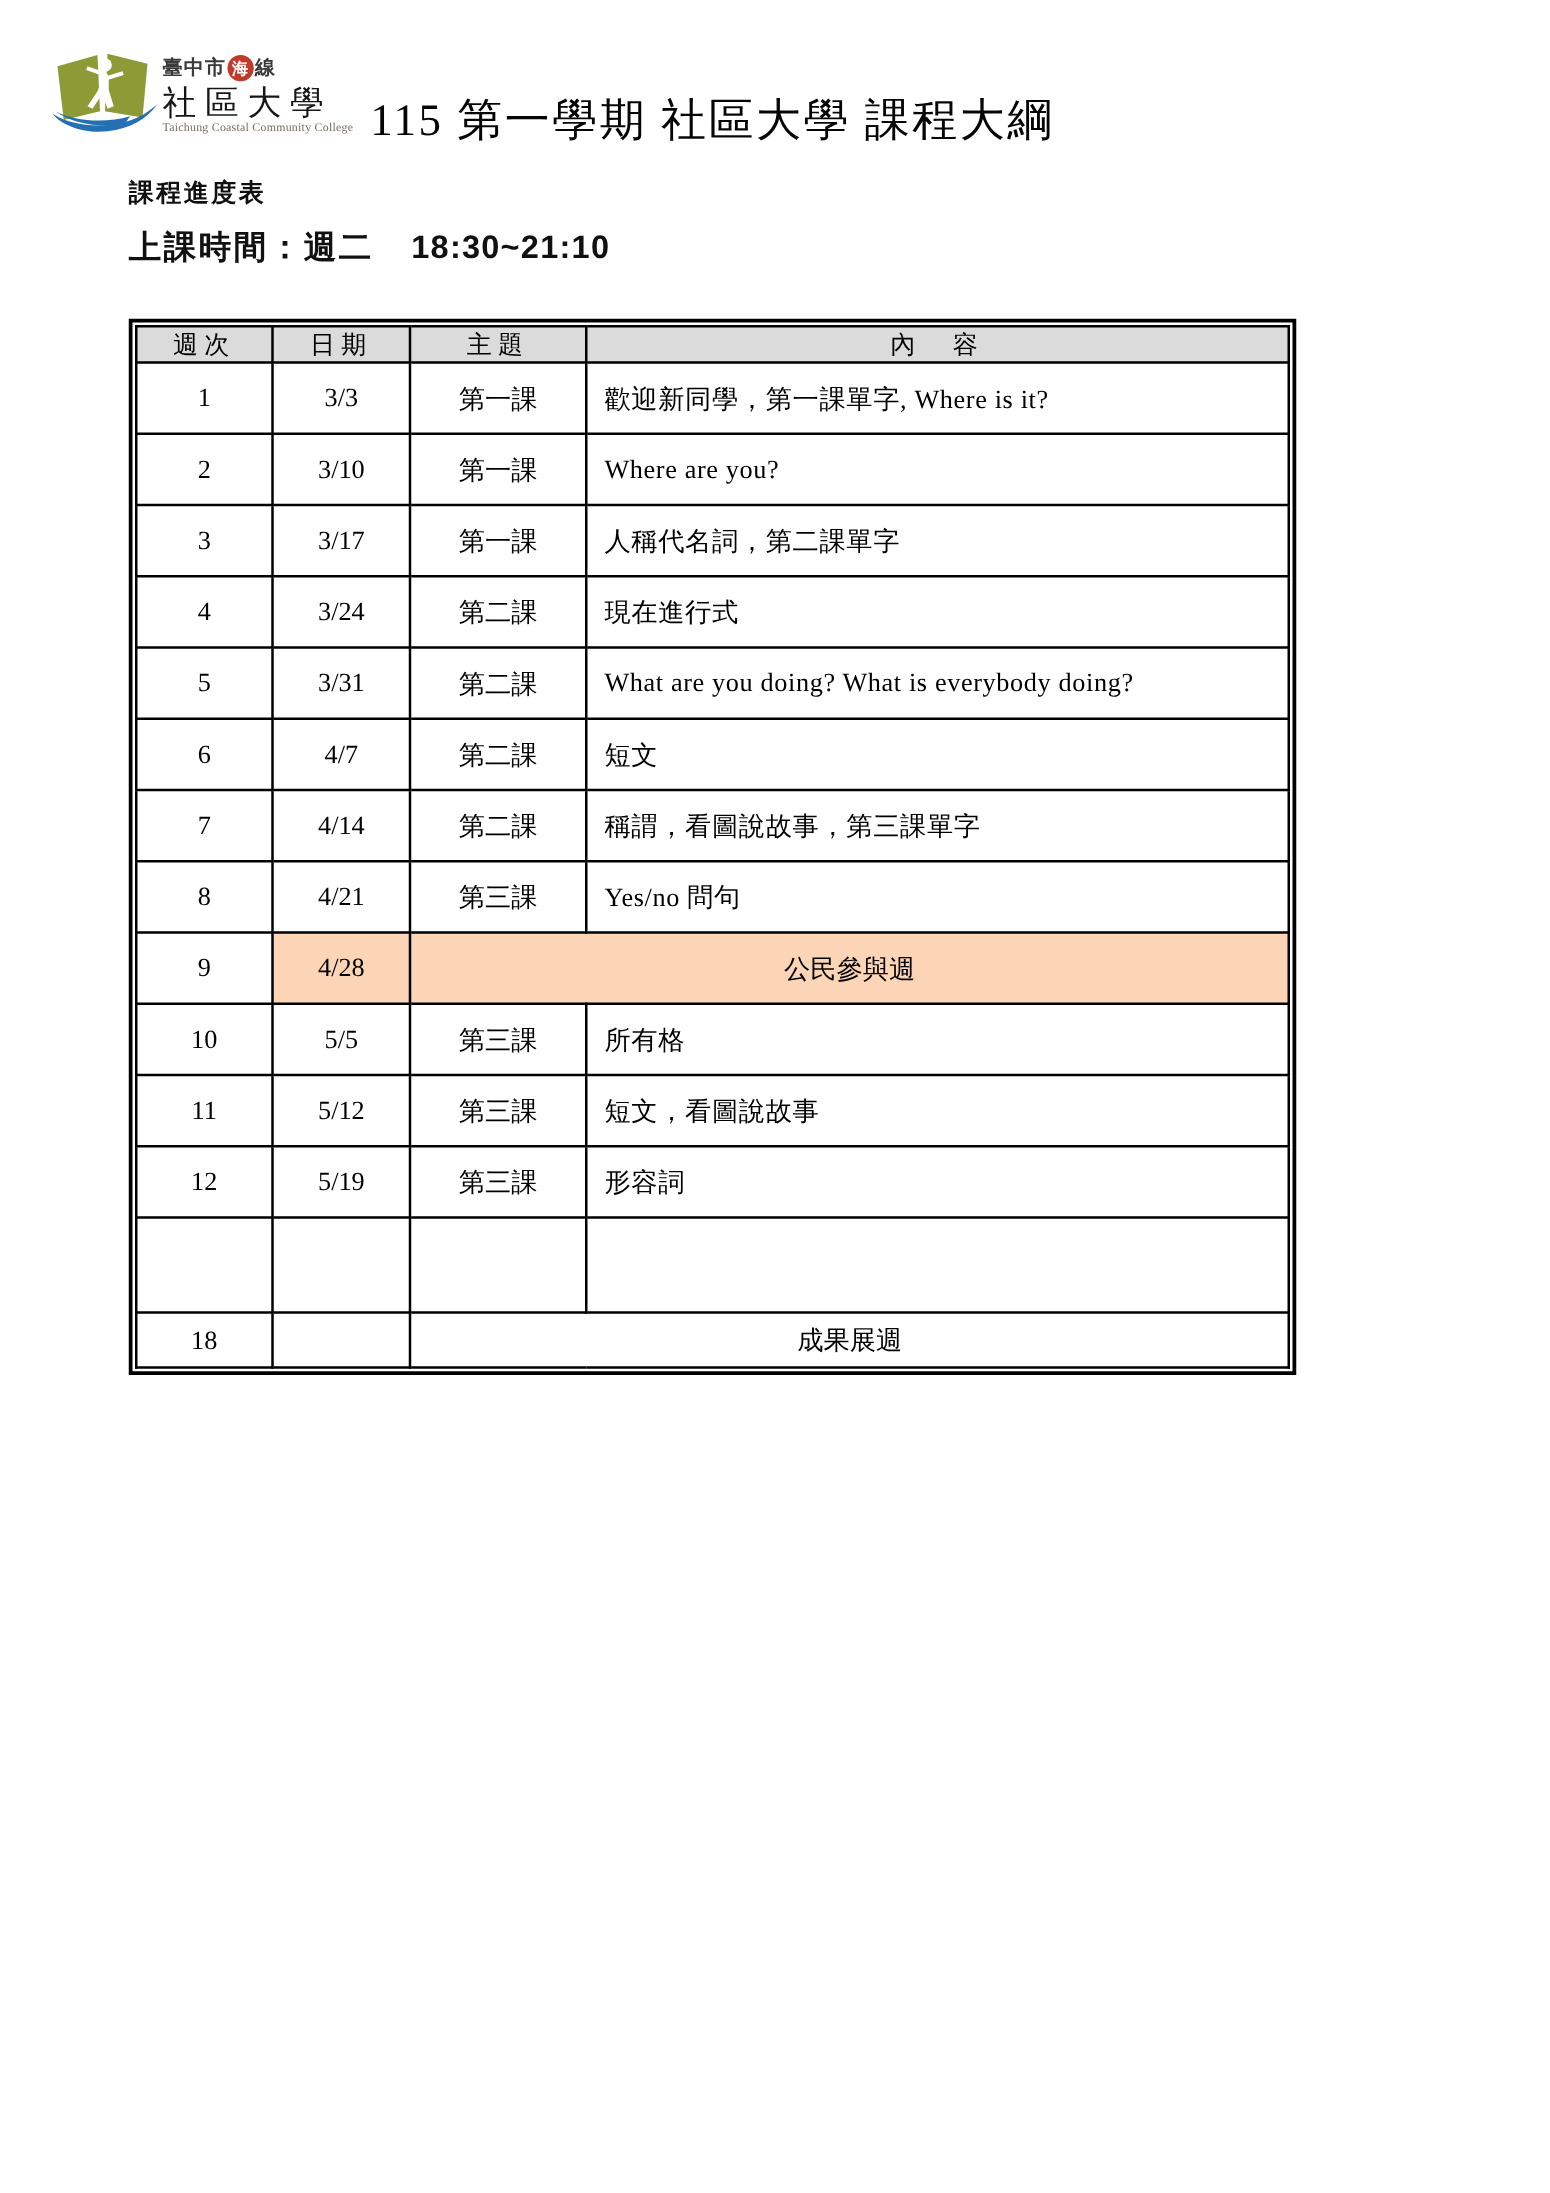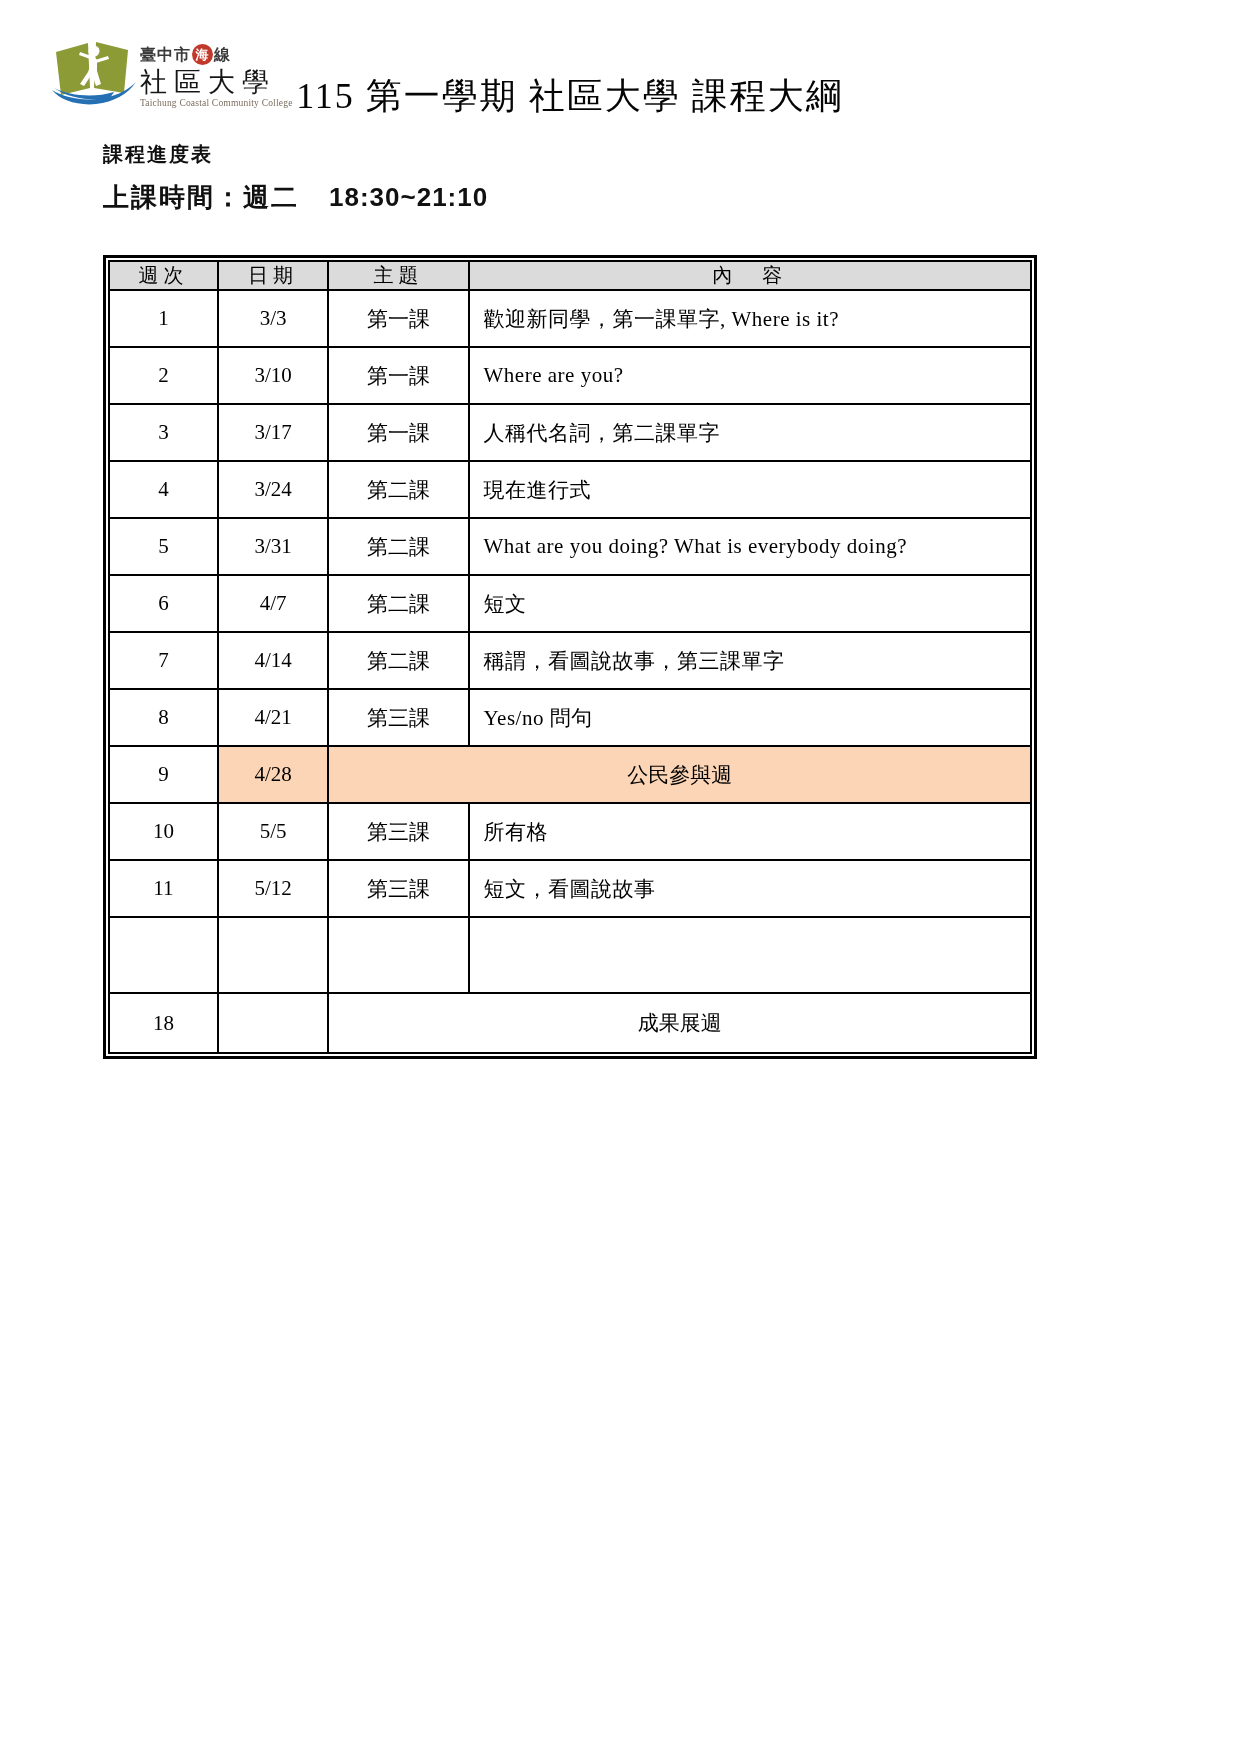--- a/index.html
+++ b/index.html
@@ -11,23 +11,23 @@
     background: #ffffff;
     font-family: "Liberation Sans", sans-serif;
     color: #000;
     overflow: hidden;
   }
 
   
   .logo {
     position: absolute;
     top: 38px;
-    left: 50px;
+    left: 40px;
     display: flex;
-    align-items: flex-start;
+    align-items: center;
   }
   .logo-mark { width: 88px; height: 68px; flex: 0 0 auto; }
   .logo-text { margin-left: 2px; line-height: 1; }
   .logo-line1 {
     display: flex; align-items: center;
     font-size: 16px; font-weight: bold; color: #3a3a3a;
     letter-spacing: 1px; margin-top: 6px;
   }
   .logo-seal {
     display: inline-flex; align-items: center; justify-content: center;
@@ -103,21 +103,21 @@
     background: #dbdbdb;
     font-size: 20px;
     letter-spacing: 5px;
     text-align: center;
   }
   tr.data-row td { height: 57px; font-size: 21px; }
   td.cell-center { text-align: center; }
   td.cell-content { text-align: left; padding-left: 14px; letter-spacing: 0.5px; }
   td.hl { background: var(--hl, #fbd5b5); }
   tr.empty-row td { height: 76px; }
-  tr.last-row td { height: 60px; font-size: 21px; }
+  tr.last-row td { height: 44px; font-size: 21px; }
 </style>
 </head>
 <body>
 
 <div class="page">
 
   <div class="logo">
     <svg class="logo-mark" viewBox="0 0 88 68" xmlns="http://www.w3.org/2000/svg">
 
       <polygon points="6,14 38,5 40,50 11,57" fill="#8C9B35"></polygon>
@@ -226,20 +226,26 @@
               <td class="cell-center">5/5</td>
               <td class="cell-center">第三課</td>
               <td class="cell-content">所有格</td>
             </tr>
             <tr class="data-row">
               <td class="cell-center">11</td>
               <td class="cell-center">5/12</td>
               <td class="cell-center">第三課</td>
               <td class="cell-content">短文，看圖說故事</td>
             </tr>
+            <tr class="data-row">
+              <td class="cell-center">12</td>
+              <td class="cell-center">5/19</td>
+              <td class="cell-center">第三課</td>
+              <td class="cell-content">形容詞</td>
+            </tr>
             <tr class="data-row empty-row">
               <td class="cell-center"></td>
               <td class="cell-center"></td>
               <td class="cell-center"></td>
               <td class="cell-content"></td>
             </tr>
             <tr class="last-row">
               <td class="cell-center">18</td>
               <td class="cell-center"></td>
               <td class="cell-center" colspan="2">成果展週</td>

